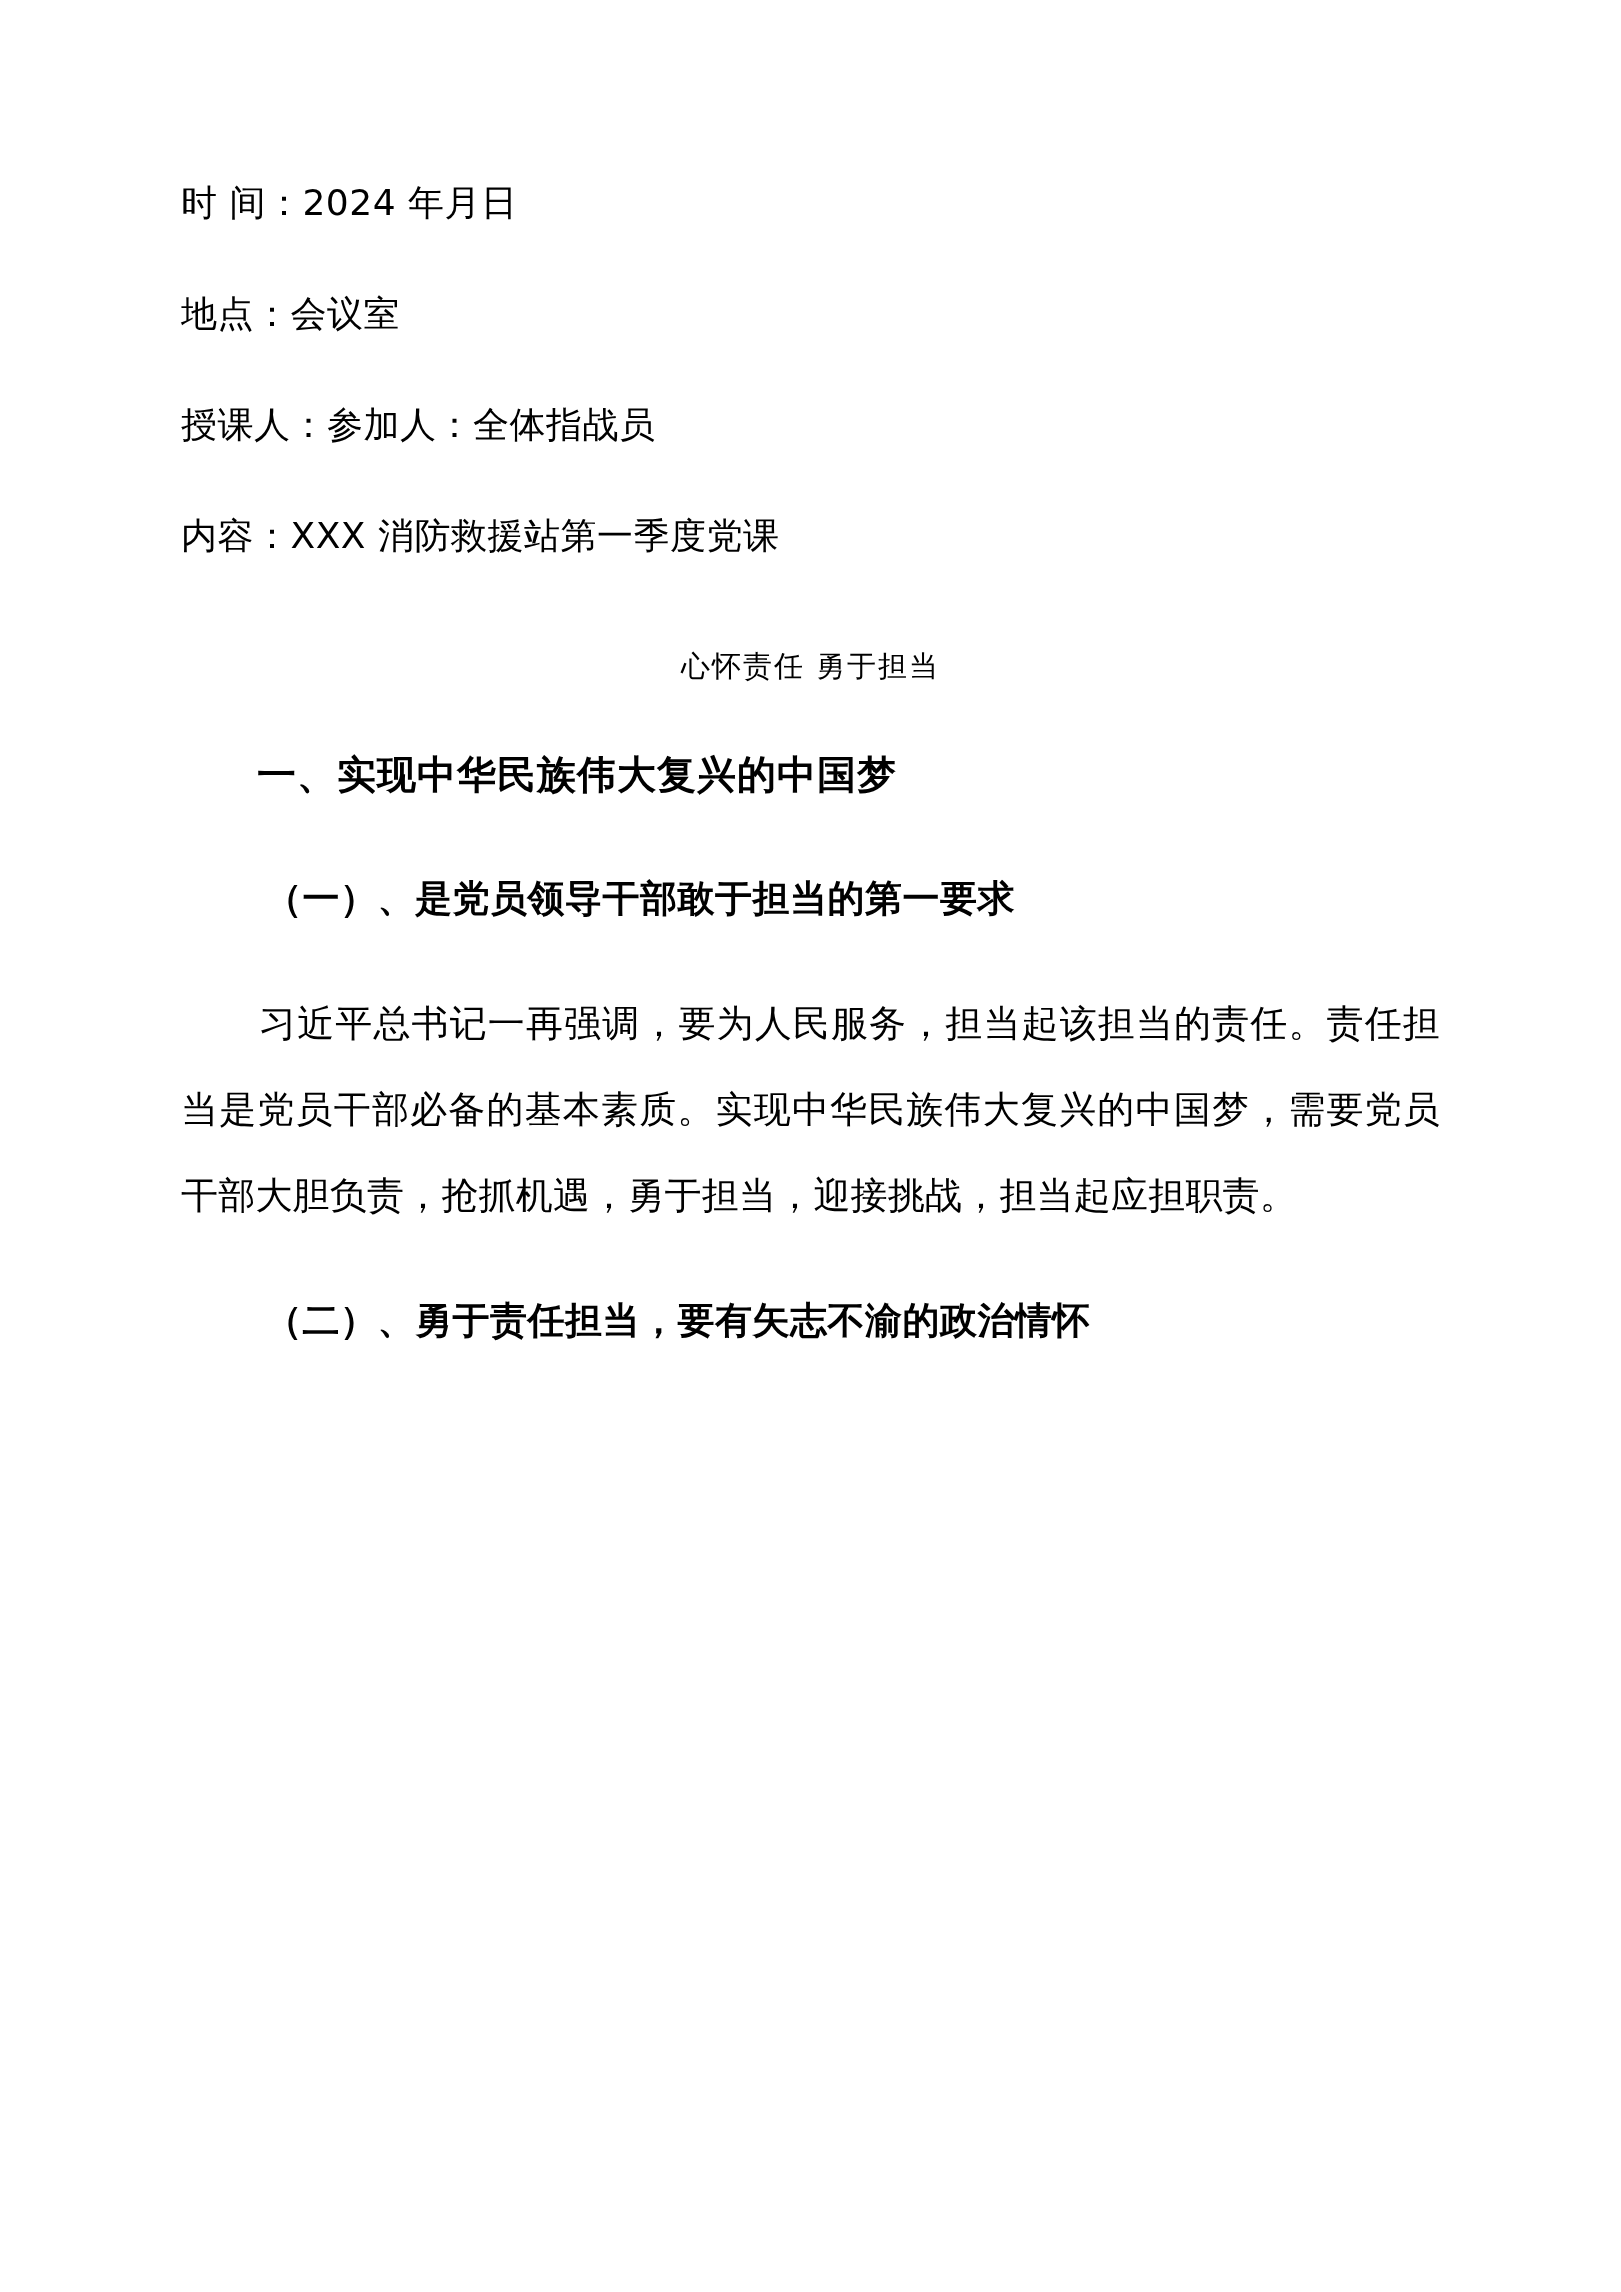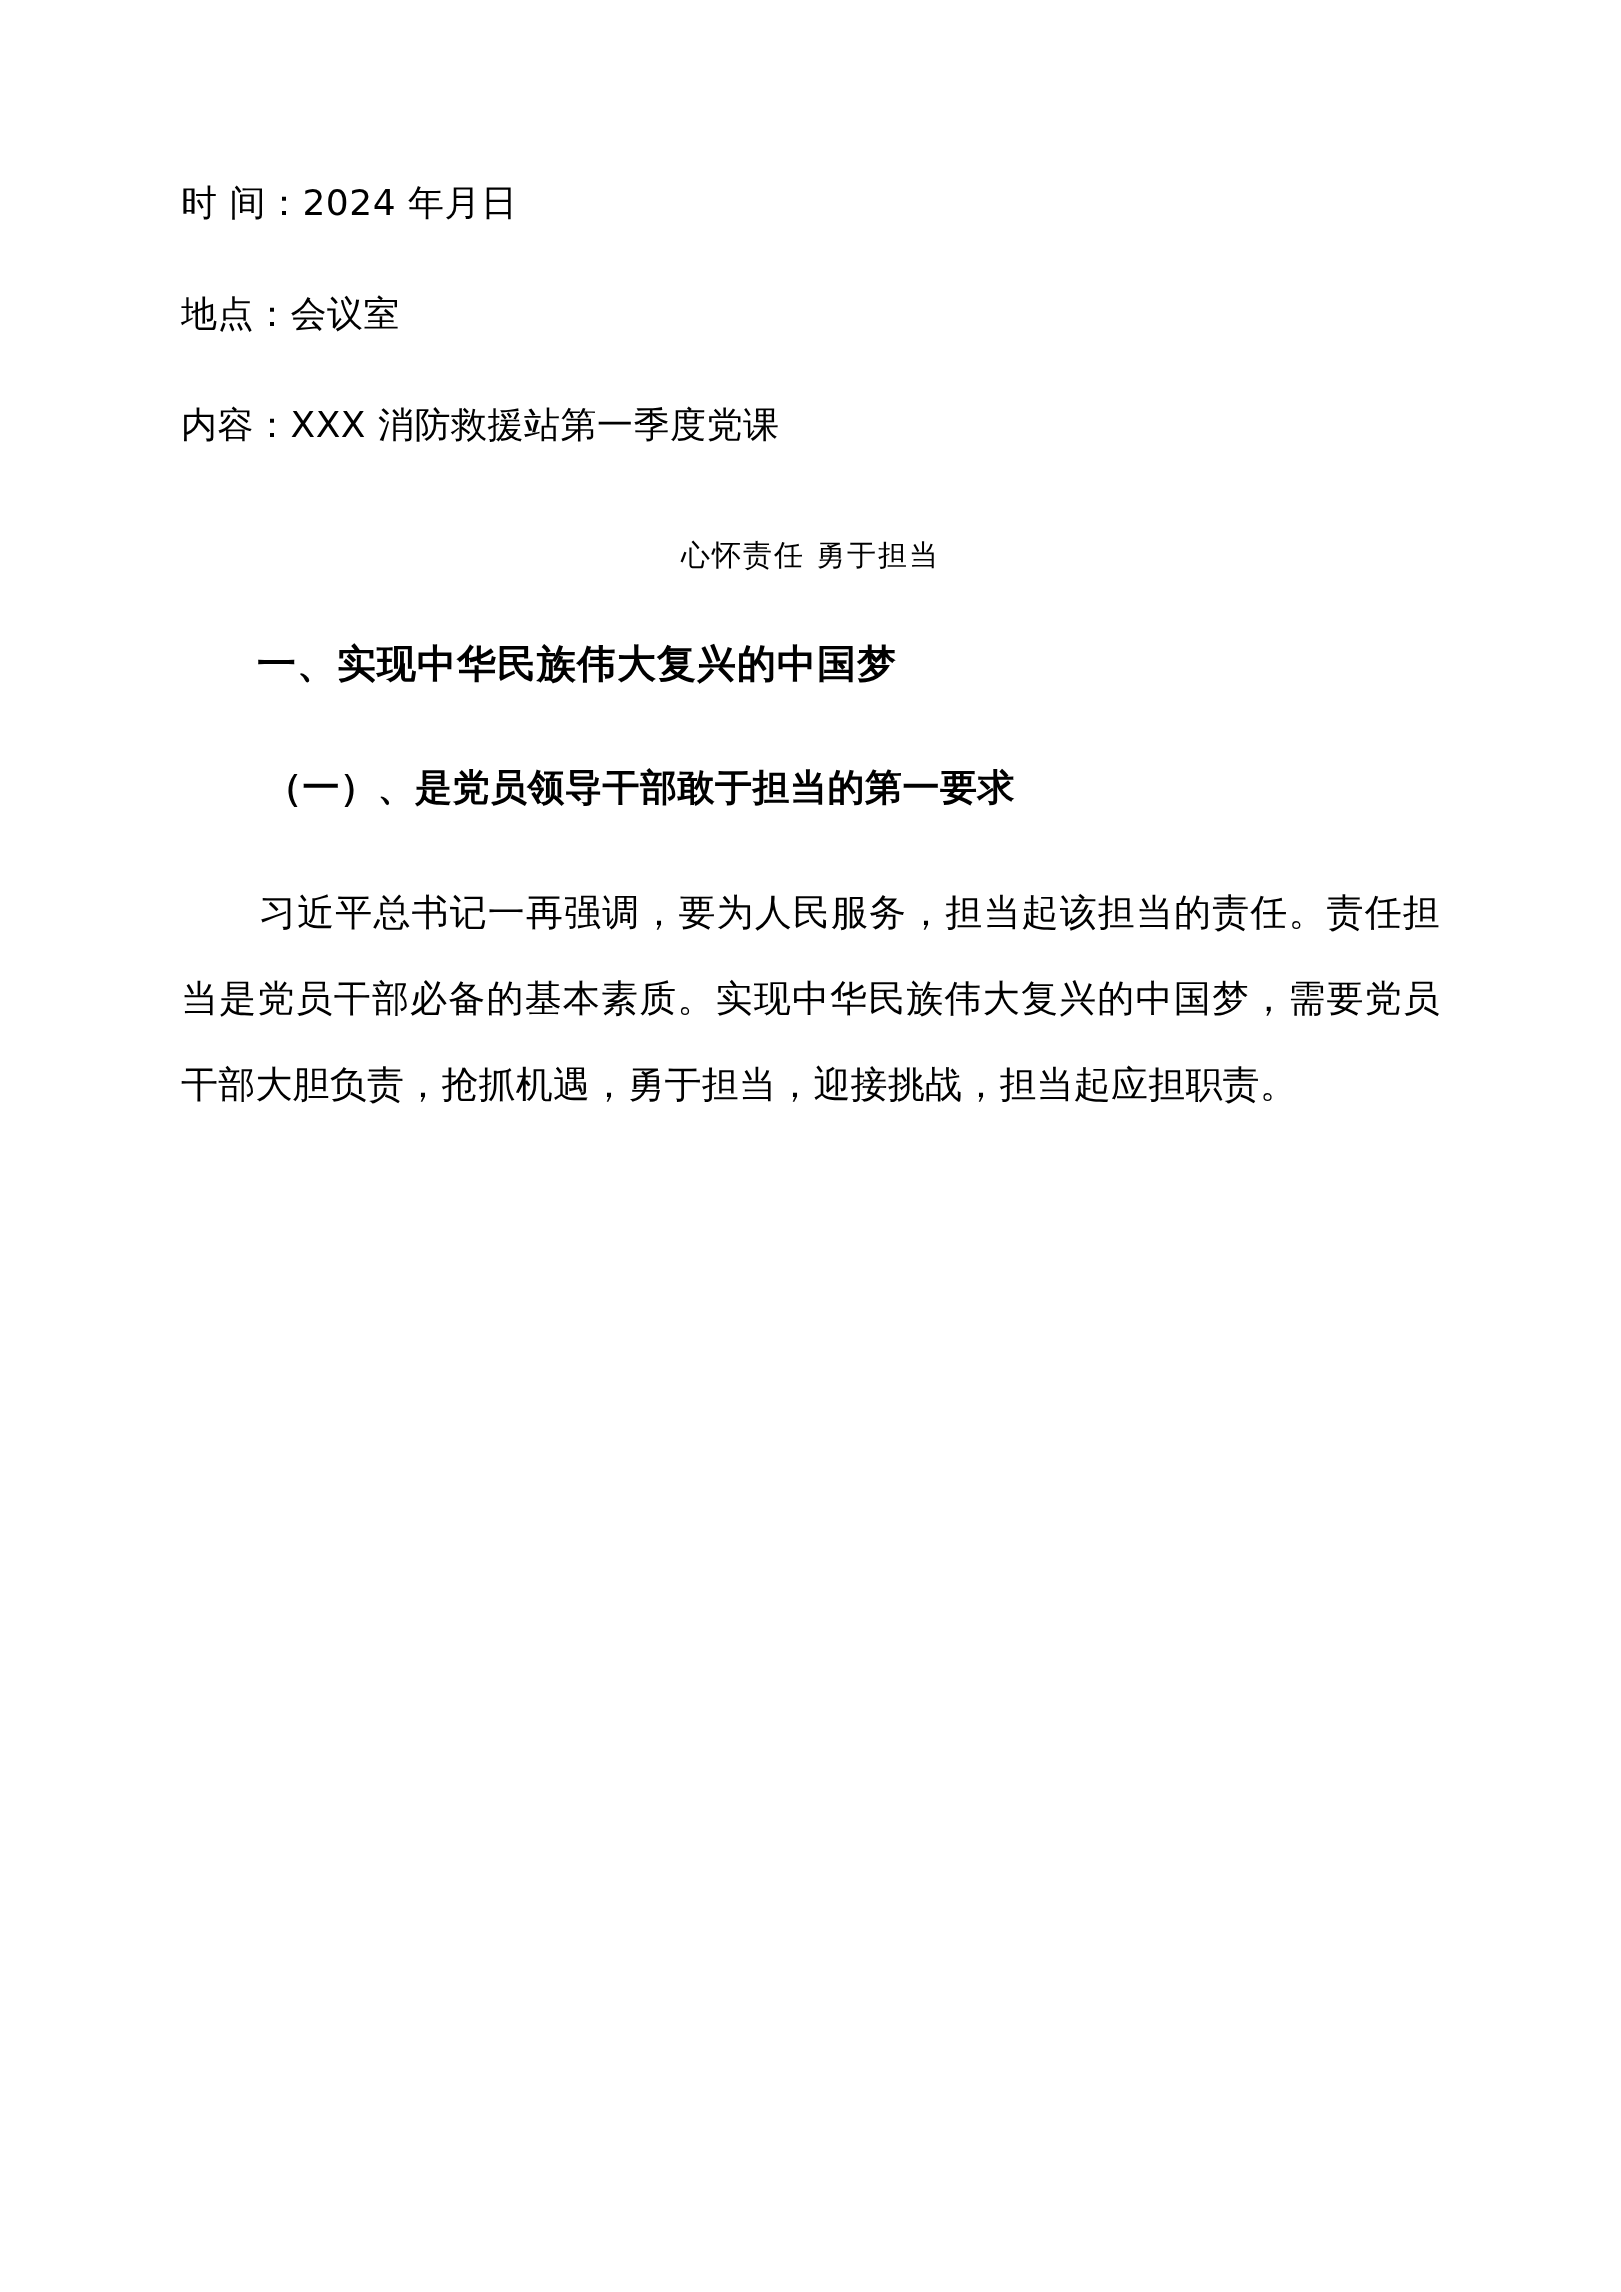--- a/index.html
+++ b/index.html
@@ -72,27 +72,29 @@
   }
 </style>
 </head>
 <body>
 
 <div class="page">
   <div class="doc-body">
 
     <div class="meta-line">时  间：2024 年月日</div>
     <div class="meta-line">地点：会议室</div>
+    <div class="meta-line">授课人：参加人：全体指战员</div>
     <div class="meta-line">内容：XXX 消防救援站第一季度党课</div>
 
     <h1 class="doc-title">心怀责任 勇于担当</h1>
 
     <h2 class="section-heading">一、实现中华民族伟大复兴的中国梦</h2>
 
     <h3 class="sub-heading">（一）、是党员领导干部敢于担当的第一要求</h3>
 
     <p class="body-para">习近平总书记一再强调，要为人民服务，担当起该担当的责任。责任担当是党员干部必备的基本素质。实现中华民族伟大复兴的中国梦，需要党员干部大胆负责，抢抓机遇，勇于担当，迎接挑战，担当起应担职责。</p>
 
+    <h3 class="sub-heading">（二）、勇于责任担当，要有矢志不渝的政治情怀</h3>
 
 
   </div>
 </div>
 
 
 </body></html>

